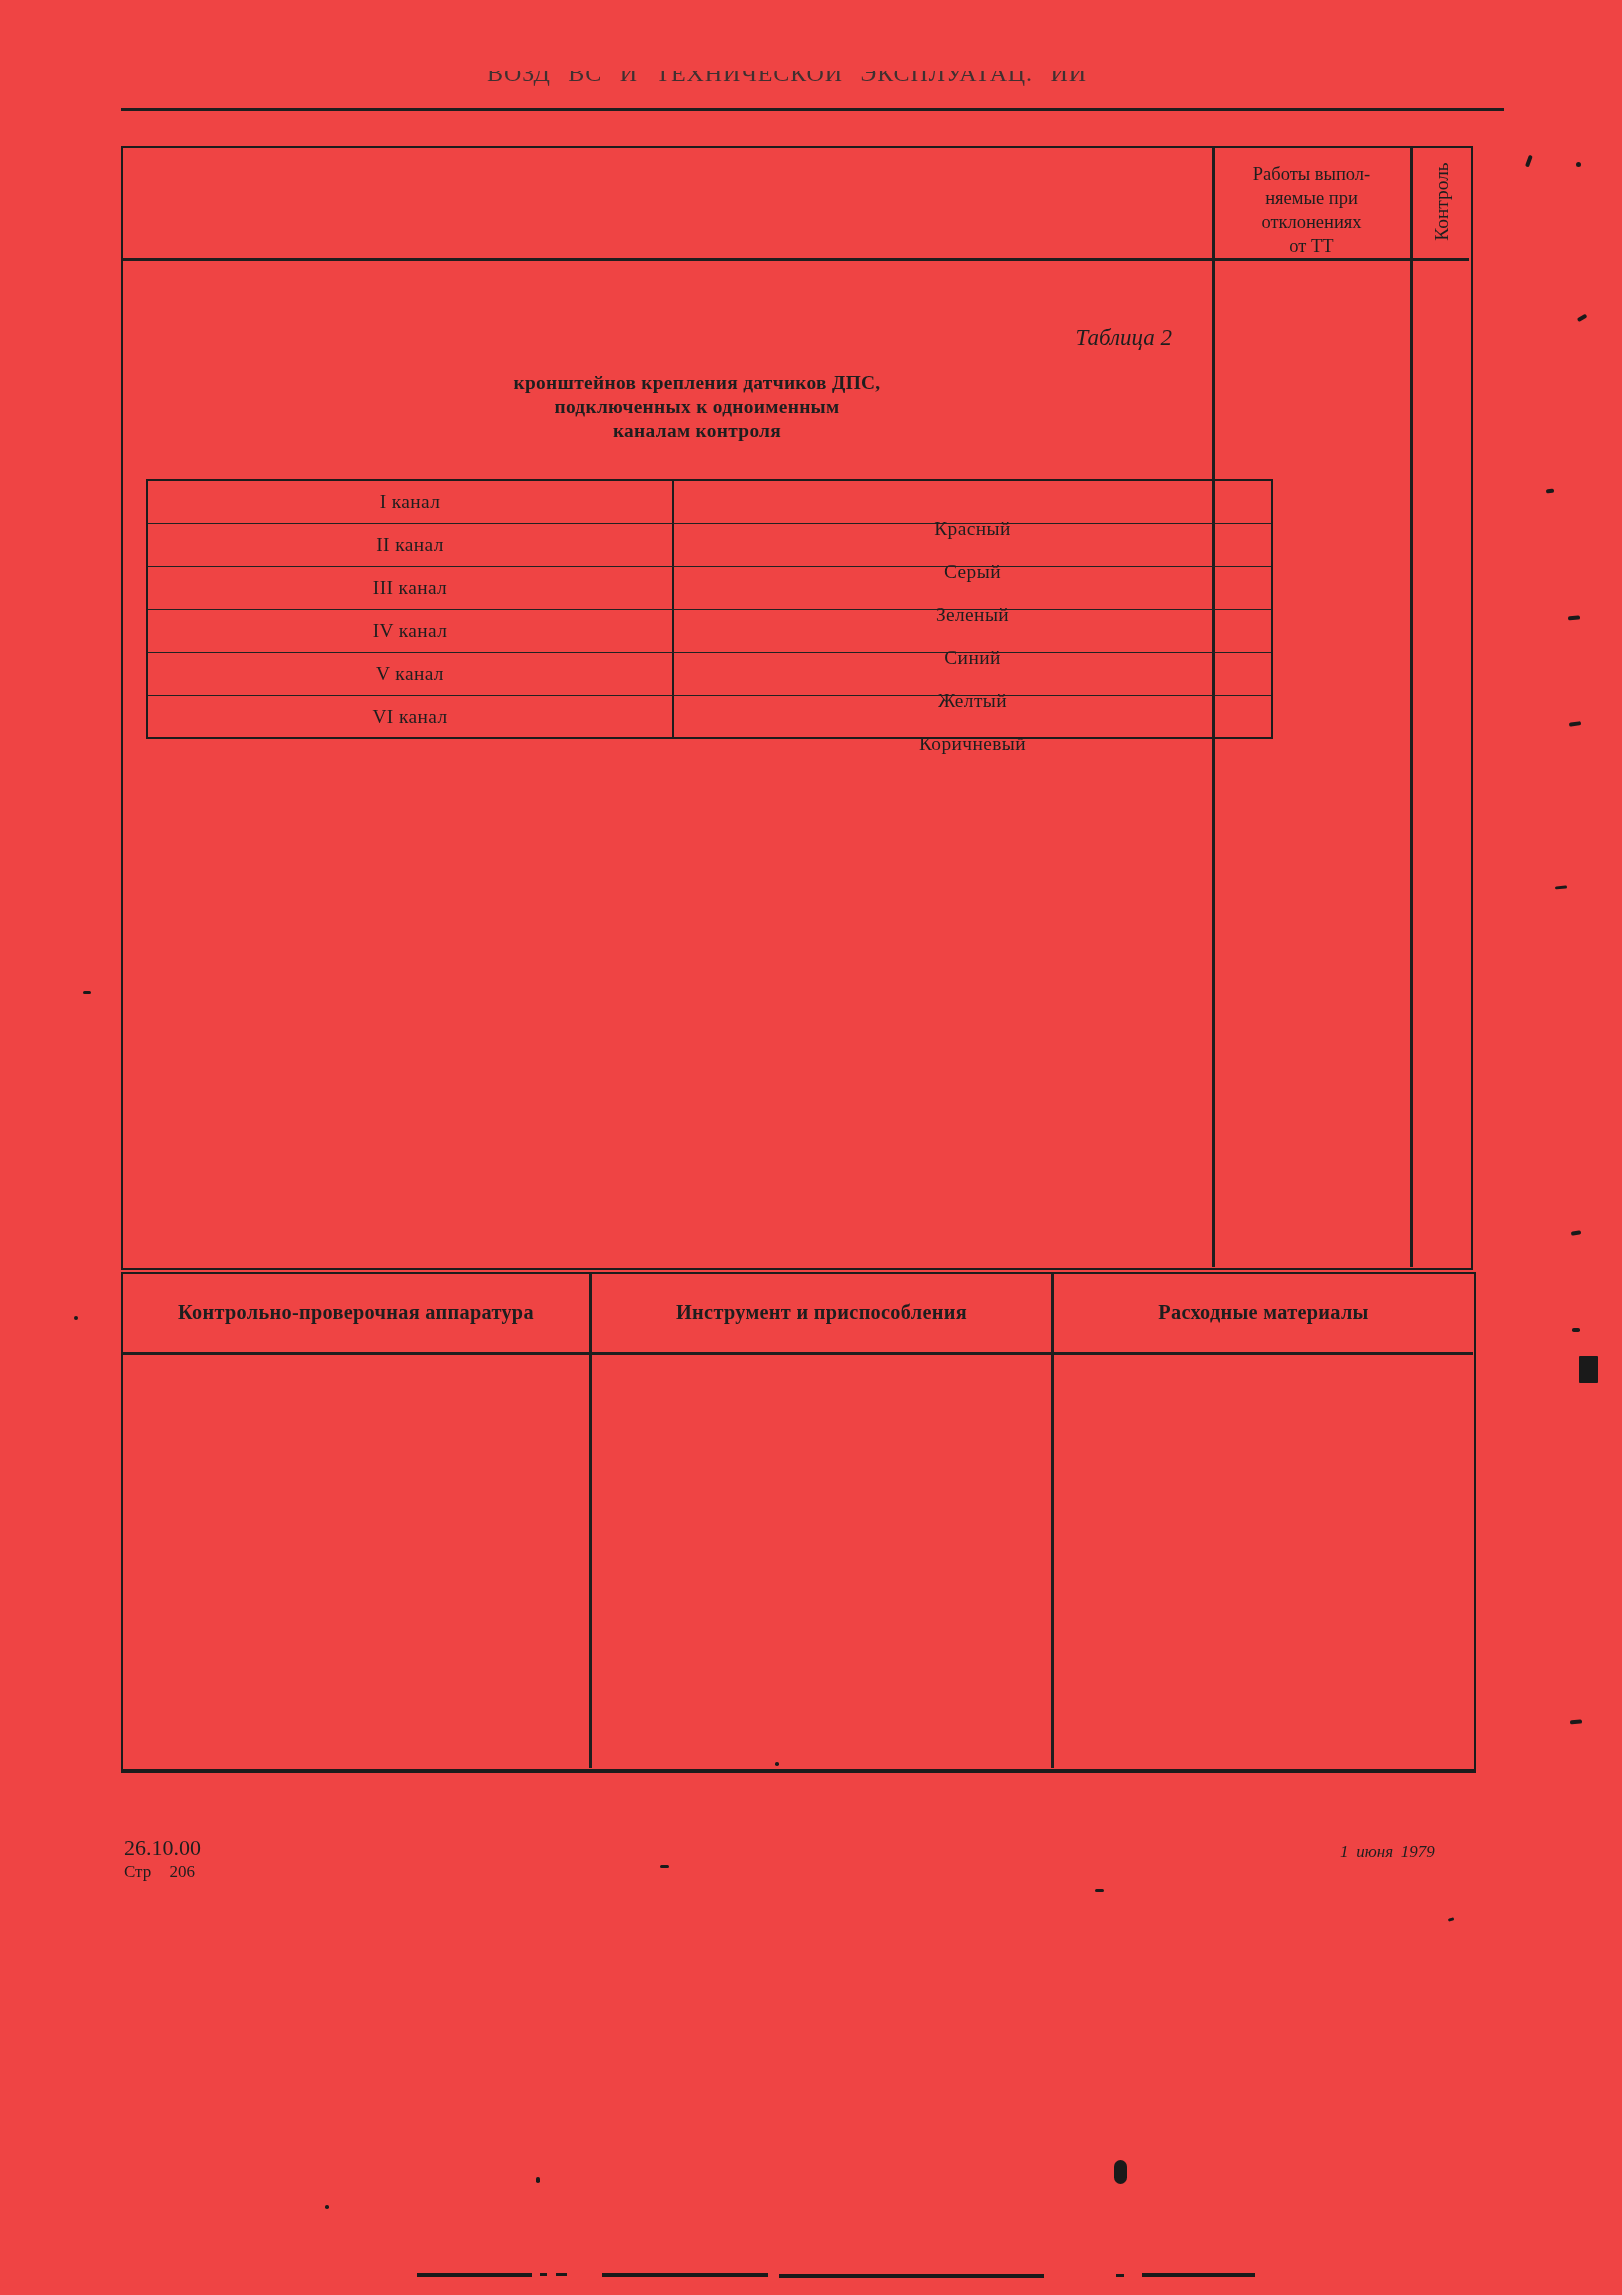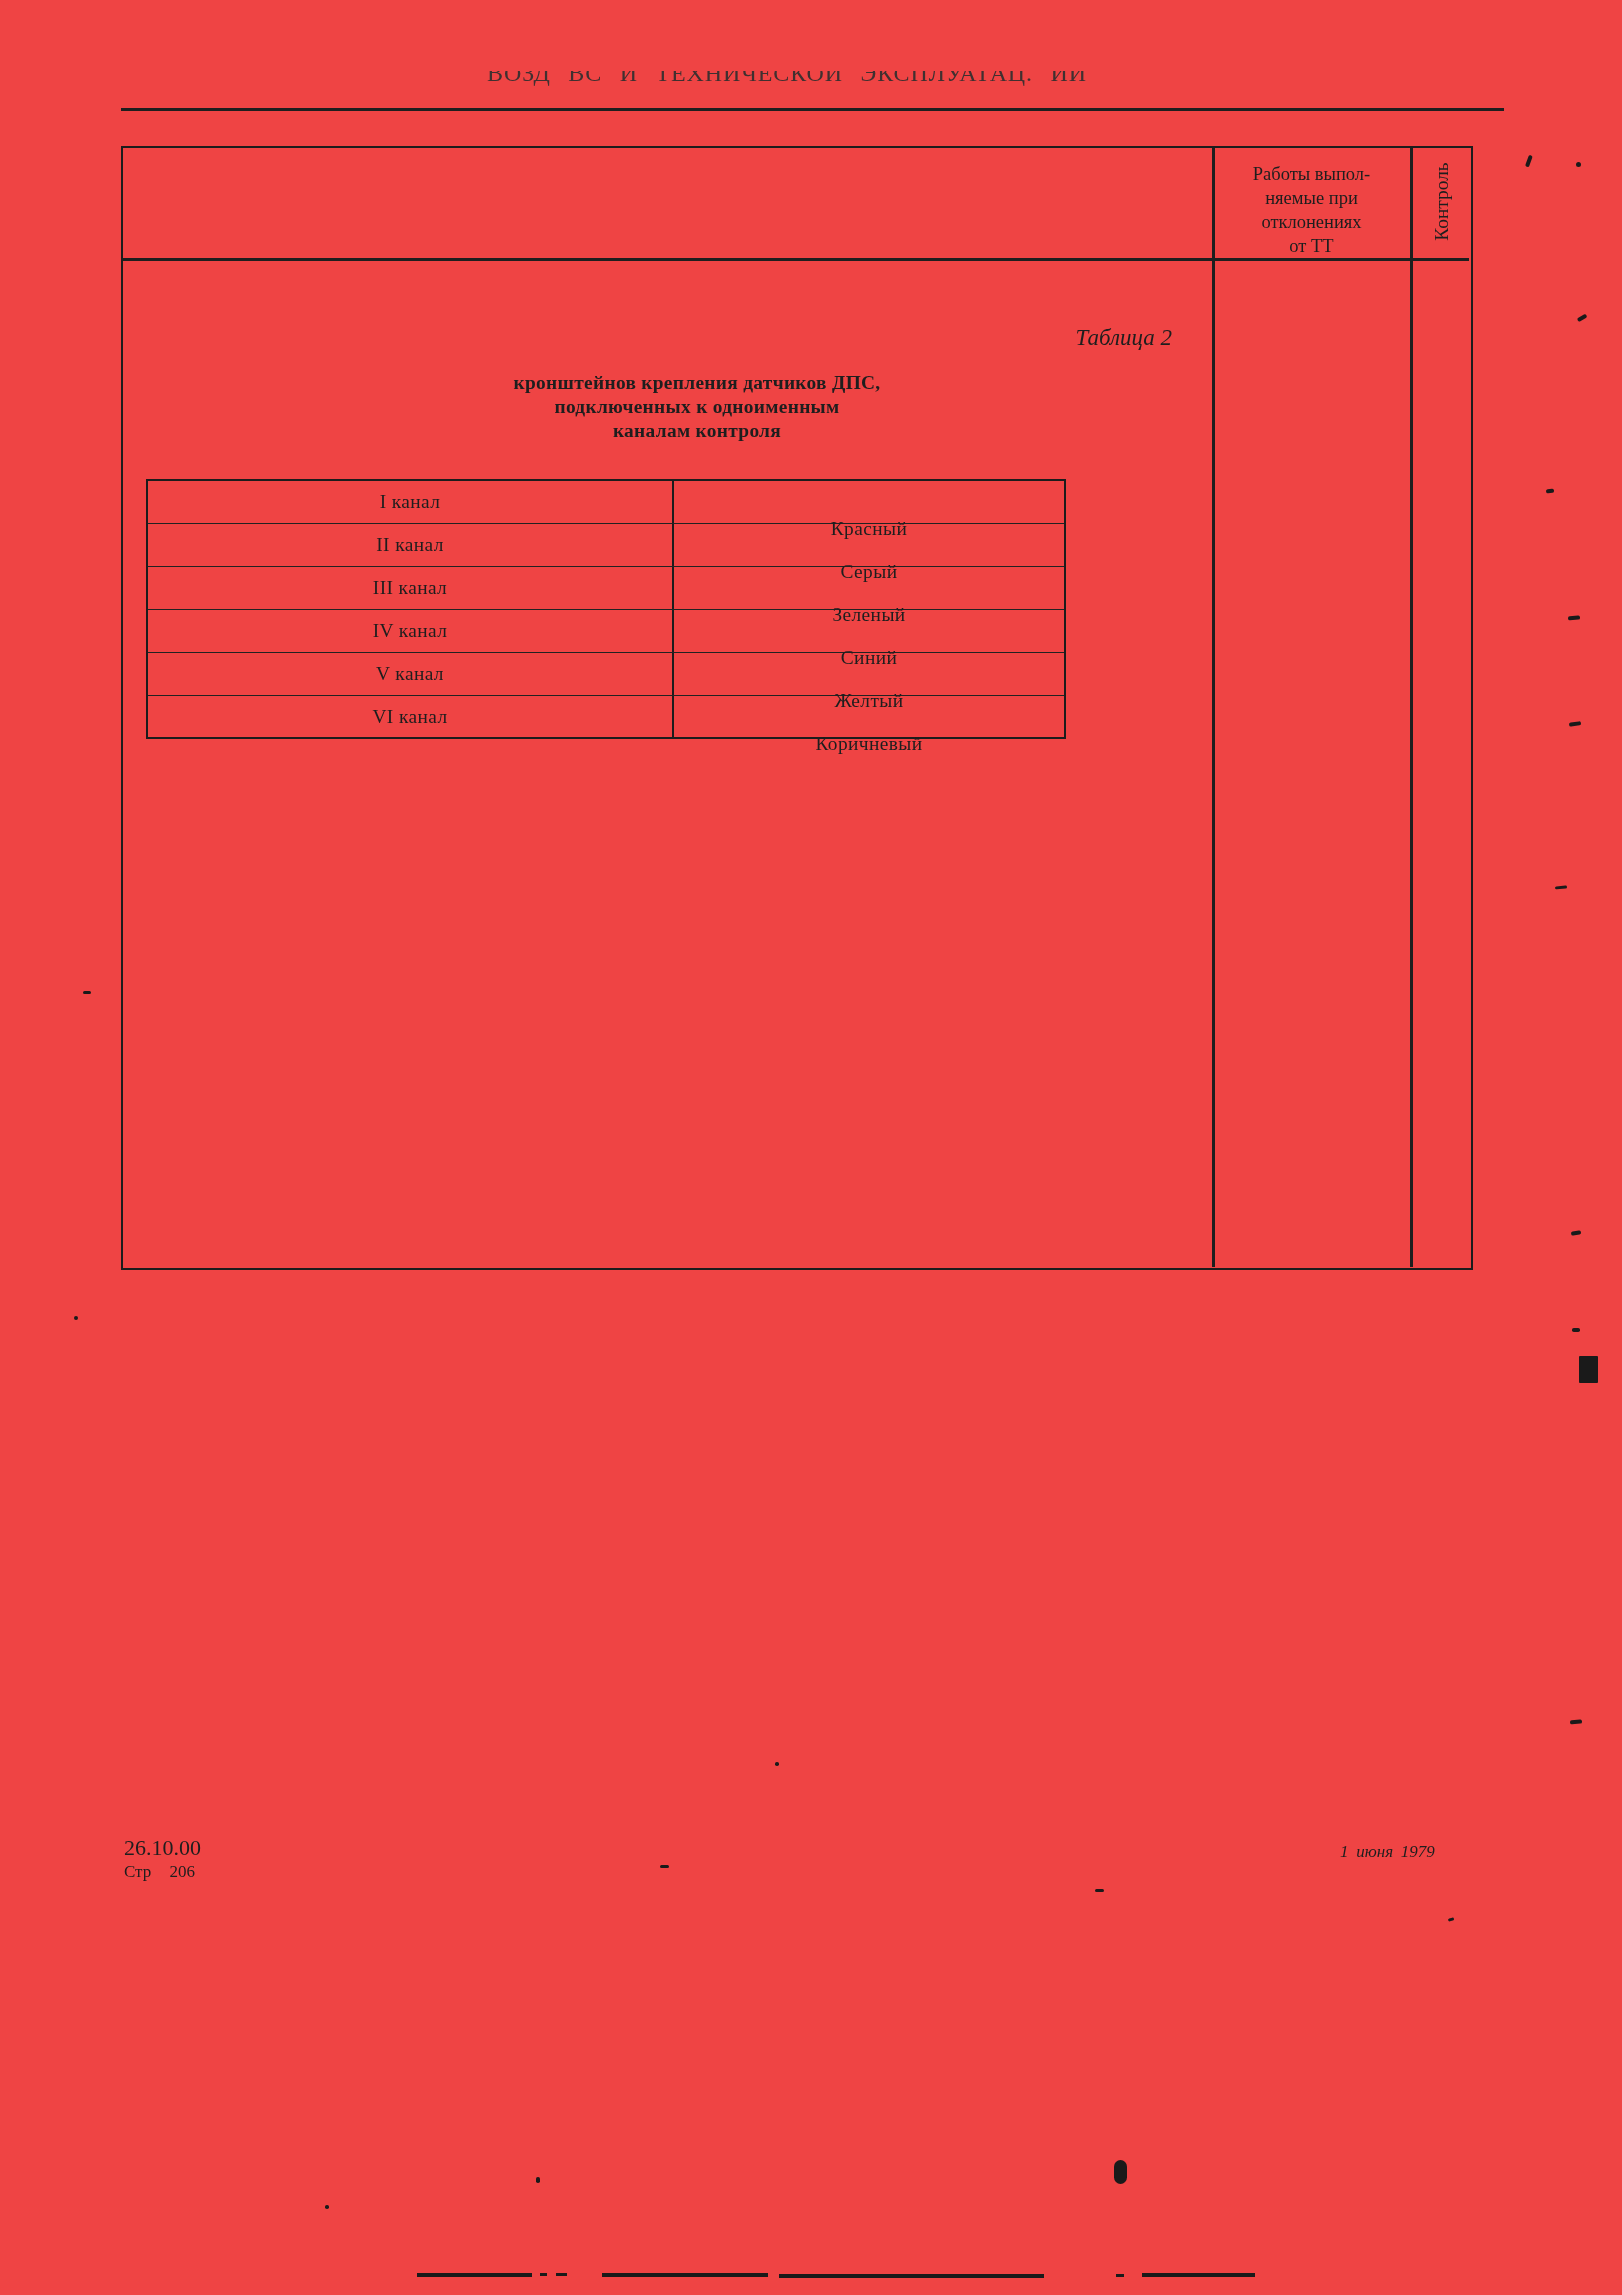--- a/index.html
+++ b/index.html
@@ -27,21 +27,21 @@
   .col1-header{left:265px;top:34px;width:821px;text-align:center;font-size:21px;letter-spacing:0.4px;}
   .col2-header{left:1089px;top:14px;width:199px;text-align:center;font-size:18.5px;line-height:24px;}
   .col3-header{left:1261px;top:42px;width:115px;height:23px;transform:rotate(-90deg);
     text-align:center;font-size:19.4px;line-height:23px;}
   .tbl-caption{left:890px;top:177px;width:159px;text-align:right;
     font-style:italic;font-size:23px;}
   .tbl-title{left:221px;top:223px;width:706px;text-align:center;
     font-weight:bold;font-size:19.4px;line-height:24px;letter-spacing:0.3px;}
 
   
-  .channel-table{left:23px;top:331px;width:920px;height:260px;border:2.6px solid #1c1c1c;
+  .channel-table{left:23px;top:331px;width:1127px;height:260px;border:2.6px solid #1c1c1c;
     display:flex;flex-direction:column;}
   .ch-row{display:flex;height:42px;border-bottom:1.8px solid #222;}
   .ch-row:last-child{border-bottom:none;}
   .ch-cell-a{width:524px;border-right:2.6px solid #1c1c1c;display:flex;align-items:center;justify-content:center;}
   .ch-cell-b{flex:1;display:flex;align-items:center;justify-content:center;margin-top:48px;}
   .ch-row span{font-size:19.4px;letter-spacing:0.4px;}
 
   
   .bottom-table{left:121px;top:1272px;width:1355px;height:501px;
     border:2.6px solid #1c1c1c;border-bottom-width:4.4px;}
@@ -137,20 +137,28 @@
         <div class="ch-cell-a">
             <span>VI канал</span>
           </div>
         <div class="ch-cell-b">
             <span>Коричневый</span>
           </div>
       </div>
     </div>
   </div>
 
+  <div class="abs bottom-table">
+    <div class="abs ink vline" style="left:466px;"></div>
+    <div class="abs ink vline" style="left:928px;"></div>
+    <div class="abs ink hline"></div>
+    <div class="abs bt-h bt-h1">Контрольно-проверочная аппаратура</div>
+    <div class="abs bt-h bt-h2">Инструмент и приспособления</div>
+    <div class="abs bt-h bt-h3">Расходные материалы</div>
+  </div>
 
   <div class="abs f-doc">26.10.00</div>
   <div class="abs f-page">Стр 206</div>
   <div class="abs f-date">1 июня 1979</div>
 
 <div class="speck" style="left: 1527px; top: 155px; width: 3.5px; height: 11.5px; transform: rotate(20deg); border-radius: 1.8px;"></div>
     <div class="speck" style="left: 1576px; top: 162px; width: 5.3px; height: 5.3px; border-radius: 2.6px;"></div>
     <div class="speck" style="left: 1577px; top: 316px; width: 9.7px; height: 3.5px; transform: rotate(-30deg); border-radius: 1.8px;"></div>
     <div class="speck" style="left: 1546px; top: 489px; width: 8px; height: 3.5px; transform: rotate(-8deg); border-radius: 1.8px;"></div>
     <div class="speck" style="left: 1568px; top: 616px; width: 11.5px; height: 3.5px; transform: rotate(-5deg); border-radius: 1.8px;"></div>

